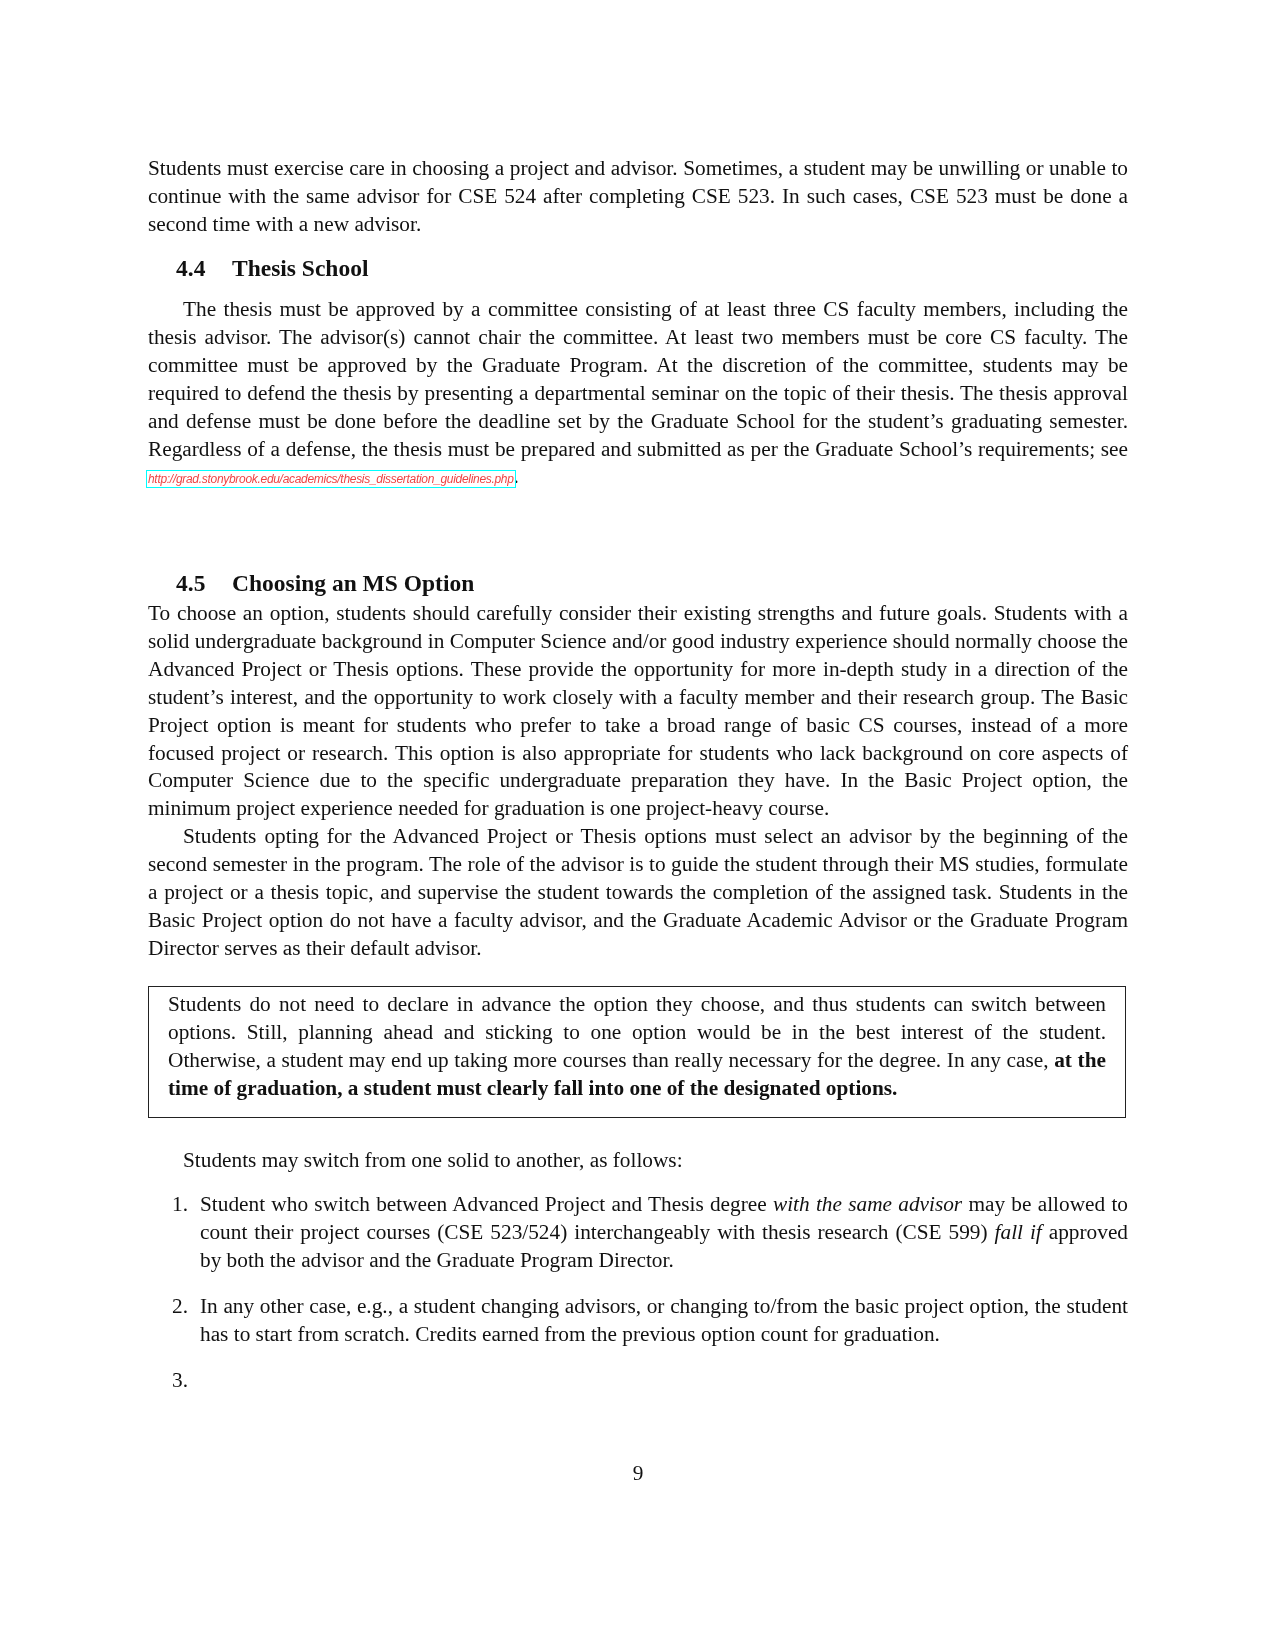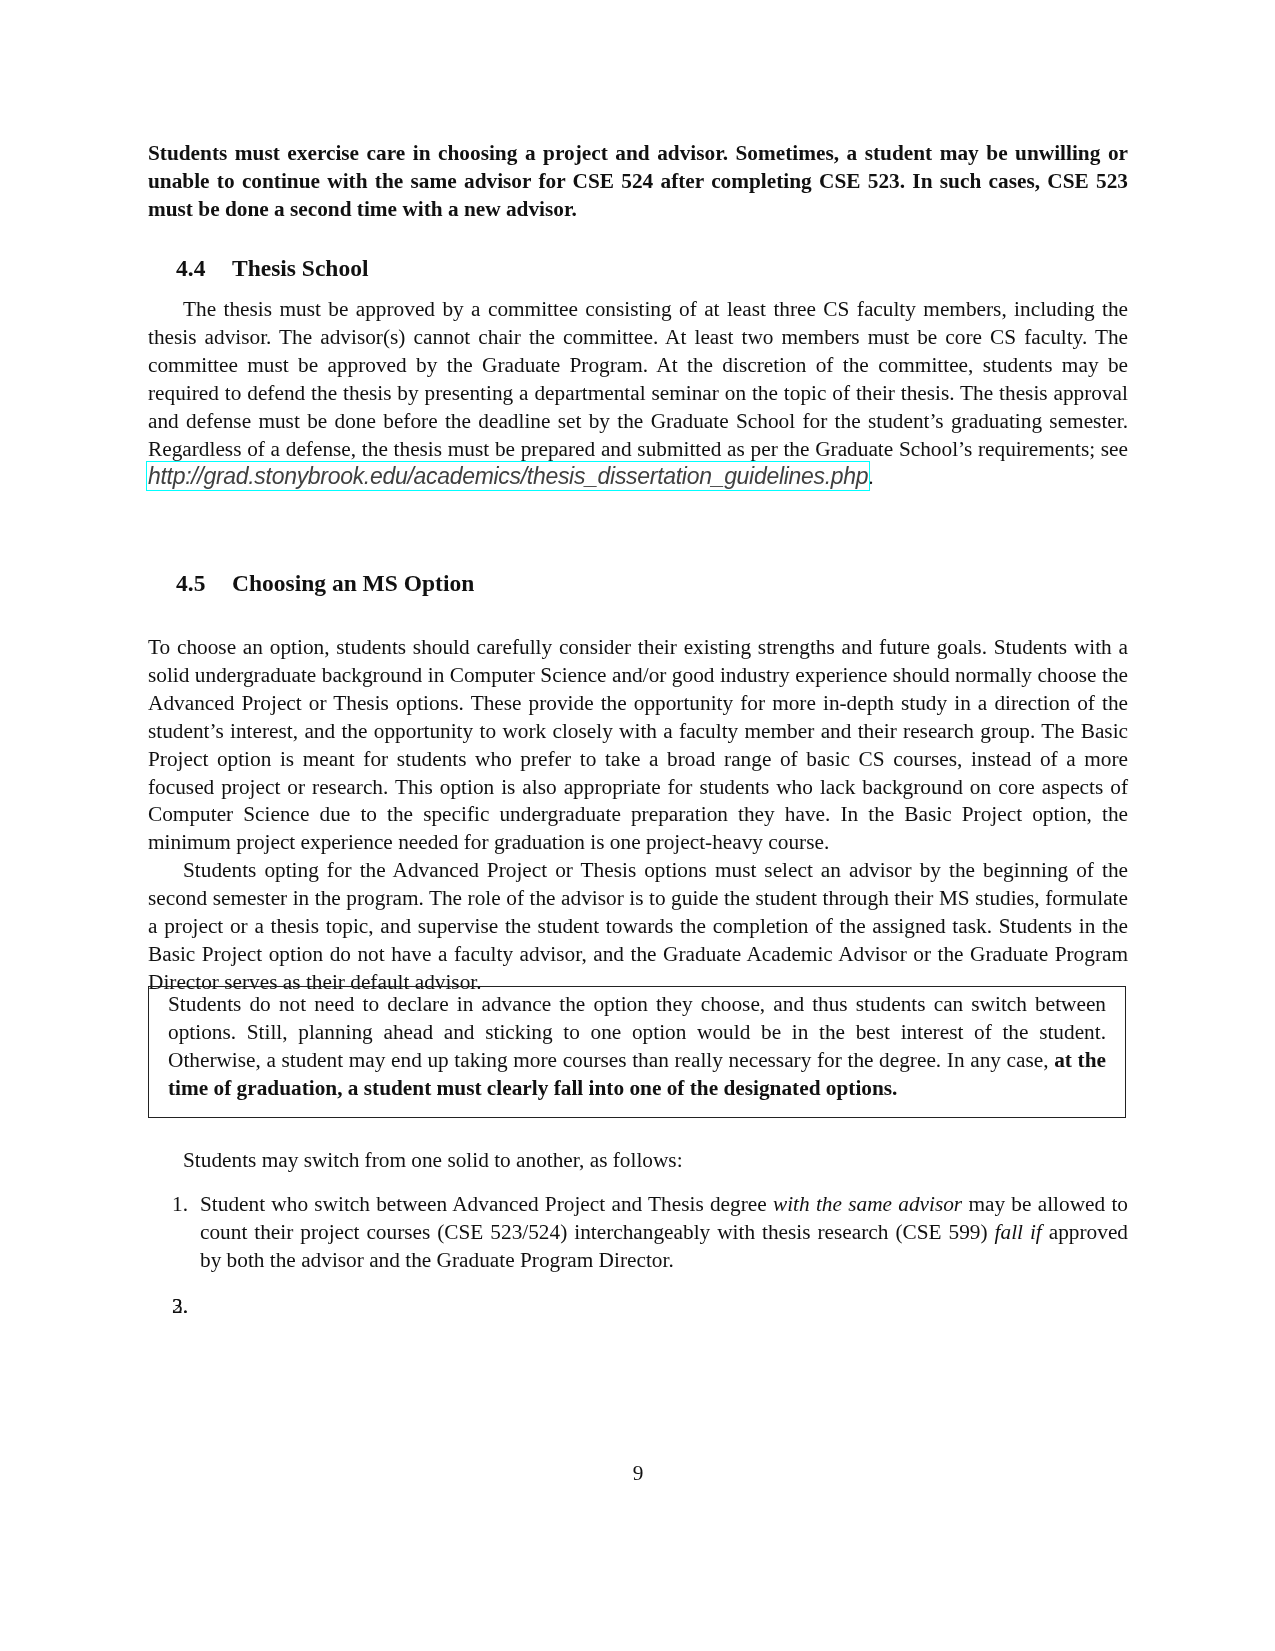--- a/index.html
+++ b/index.html
@@ -4,72 +4,73 @@
 <style>
   html, body { margin: 0; padding: 0; background: #ffffff; }
   body { width: 1275px; height: 1651px; position: relative; overflow: hidden;
          font-family: "Liberation Serif", "DejaVu Serif", serif; color: #111; }
   .page { position: absolute; left: 148px; top: 0; width: 980px; }
   p { margin: 0; font-size: 21.3px; line-height: 27.9px; text-align: justify; }
   p.indent { text-indent: 35px; }
   .block { position: absolute; left: 0; width: 980px; }
   h2 { margin: 0; font-size: 23.5px; font-weight: bold; line-height: 28px; }
   h2 .num { display: inline-block; width: 56px; margin-left: 28px; }
-  a.link { color: #404040; font-style: italic; font-family: "Liberation Sans", "DejaVu Sans", sans-serif;
-           font-size: 23px; letter-spacing: -0.3px; text-decoration: none;
+  a.link { color: #ef4444; font-style: italic; font-family: "Liberation Sans", "DejaVu Sans", sans-serif;
+           font-size: 12px; letter-spacing: -0.3px; text-decoration: none;
            outline: 1.5px solid #00ffff; outline-offset: 1px; }
   .box { position: absolute; left: 0; width: 978px; border: 1px solid #222;
          padding: 4px 19px 14px 19px; box-sizing: border-box; }
   ol { margin: 0; padding: 0; list-style: none; }
   ol li { position: relative; padding-left: 52px; font-size: 21.3px; line-height: 27.9px; text-align: justify; }
   ol li .marker { position: absolute; left: 24px; top: 0; }
   .pagenum { position: absolute; left: 0; width: 980px; text-align: center; font-size: 21.3px; }
 </style>
 </head>
 <body>
 
 <div class="page">
 
-  <div class="block" style="top:140px;font-weight:bold;">
+  <div class="block" style="top:155px;">
     <p>Students must exercise care in choosing a project and advisor.  Sometimes, a student may be unwilling or unable to continue with the same advisor for CSE 524 after completing CSE 523.  In such cases, CSE 523 must be done a second time with a new advisor.</p>
   </div>
 
   <div class="block" style="top:254px;">
     <h2><span class="num">4.4</span><span>Thesis School</span></h2>
   </div>
 
   <div class="block" style="top:296px;">
     <p class="indent"><span>The thesis must be approved by a committee consisting of at least three CS faculty members, including the thesis advisor. The advisor(s) cannot chair the committee.  At least two members must be core CS faculty. The committee must be approved by the Graduate Program.  At the discretion of the committee, students may be required to defend the thesis by presenting a departmental seminar on the topic of their thesis.  The thesis approval and defense must be done before the deadline set by the Graduate School for the student’s graduating semester. Regardless of a defense, the thesis must be prepared and submitted as per the Graduate School’s requirements; see</span> <a class="link" href="#">http://grad.stonybrook.edu/academics/thesis_dissertation_guidelines.php</a><span>.</span></p>
   </div>
 
   <div class="block" style="top:569px;">
     <h2><span class="num">4.5</span><span>Choosing an MS Option</span></h2>
   </div>
 
-  <div class="block" style="top:634px;">
+  <div class="block" style="top:600px;">
     <p>To choose an option, students should carefully consider their existing strengths and future goals.  Students with a solid undergraduate background in Computer Science and/or good industry experience should normally choose the Advanced Project or Thesis options. These provide the opportunity for more in-depth study in a direction of the student’s interest, and the opportunity to work closely with a faculty member and their research group. The Basic Project option is meant for students who prefer to take a broad range of basic CS courses, instead of a more focused project or research. This option is also appropriate for students who lack background on core aspects of Computer Science due to the specific undergraduate preparation they have. In the Basic Project option, the minimum project experience needed for graduation is one project-heavy course.</p>
     <p class="indent">Students opting for the Advanced Project or Thesis options must select an advisor by the beginning of the second semester in the program. The role of the advisor is to guide the student through their MS studies, formulate a project or a thesis topic, and supervise the student towards the completion of the assigned task. Students in the Basic Project option do not have a faculty advisor, and the Graduate Academic Advisor or the Graduate Program Director serves as their default advisor.</p>
   </div>
 
   <div class="box" style="top:986px;">
     <p><span>Students do not need to declare in advance the option they choose, and thus students can switch between options.  Still, planning ahead and sticking to one option would be in the best interest of the student. Otherwise, a student may end up taking more courses than really necessary for the degree. In any case,</span> <b>at the time of graduation, a student must clearly fall into one of the designated options.</b></p>
   </div>
 
   <div class="block" style="top:1147px;">
     <p class="indent">Students may switch from one solid to another, as follows:</p>
   </div>
 
   <div class="block" style="top:1191px;">
     <ol>
       <li style="margin-bottom:18px;">
         <span class="marker">1.</span>
         <span>Student who switch between Advanced Project and Thesis degree </span><i>with the same advisor</i><span> may be allowed to count their project courses (CSE 523/524) interchangeably with thesis research (CSE 599) </span><i>fall if</i><span> approved by both the advisor and the Graduate Program Director.</span>
       </li>
       <li style="margin-bottom:18px;">
         <span class="marker">2.</span>
+        <span>In any other case, e.g., a student changing advisors, or changing to/from the basic project option, the student has to start from scratch. Credits earned from the previous option count for graduation.</span>
       </li>
       <li>
         <span class="marker">3.</span>
       </li>
     </ol>
   </div>
 
   <div class="pagenum" style="top:1461px;">9</div>
 </div>
 

